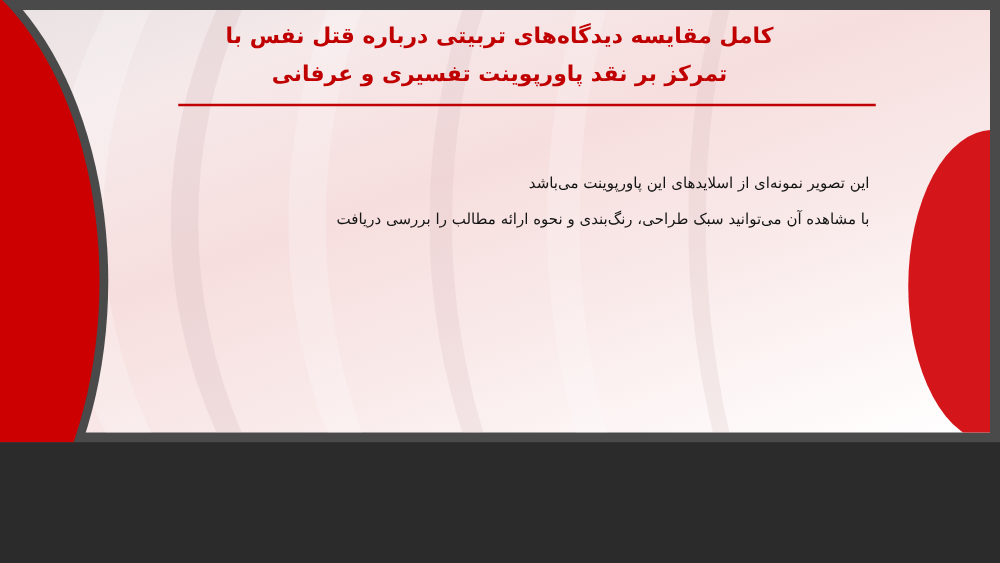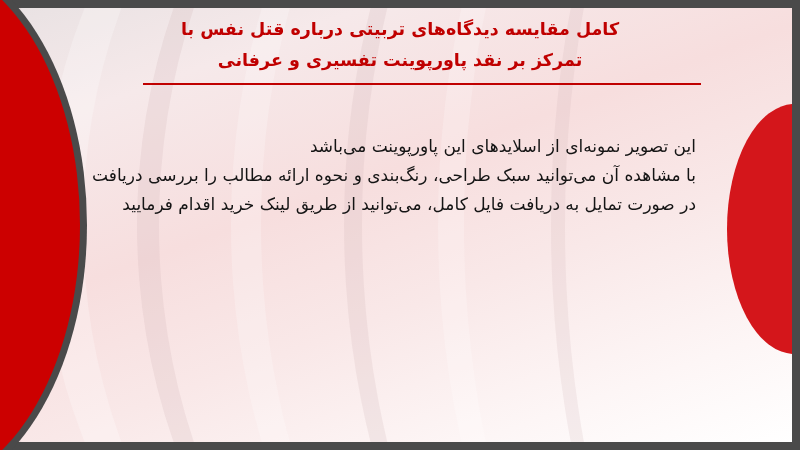--- a/index.html
+++ b/index.html
@@ -4,21 +4,21 @@
 <title>Slide</title>
 <style>
   html,body{margin:0;padding:0;background:#2b2b2b;}
   body{
     font-family:"DejaVu Sans","Liberation Sans",sans-serif;
   }
 
   
   #slide{
     position:relative;
-    width:800px;height:450px;
+    width:800px;height:354px;
     overflow:hidden;
     background:#4a4a4a;          
   }
 
   
   .sheet{
     position:absolute;
     left:8px;top:8px;right:8px;bottom:8px;
     overflow:hidden;
     background:
@@ -83,21 +83,21 @@
 
   
   .body-block{
     position:absolute;
     left:70px;right:96px;top:124px;
     direction:rtl;
     text-align:right;
   }
   .body-line{
     color:#141414;
-    font-size:17px;
+    font-size:12px;
     line-height:29px;
     white-space:nowrap;
     font-weight:normal;
   }
   .body-line.l1{padding-inline-start:0;}
 </style>
 </head>
 <body>
 
 <div id="slide">
@@ -120,21 +120,20 @@
     <div class="title-block">
       <div class="title-line">کامل مقایسه دیدگاه‌های تربیتی درباره قتل نفس با</div>
       <div class="title-line">تمرکز بر نقد پاورپوینت تفسیری و عرفانی</div>
     </div>
 
     <div class="title-rule"></div>
 
     <div class="body-block">
       <div class="body-line l1">این تصویر نمونه‌ای از اسلایدهای این پاورپوینت می‌باشد</div>
       <div class="body-line">با مشاهده آن می‌توانید سبک طراحی، رنگ‌بندی و نحوه ارائه مطالب را بررسی دریافت</div>
-      <div class="body-line">در صورت تمایل به دریافت فایل کامل، می‌توانید از طریق لینک خرید اقدام فرمایید</div>
     </div>
 
   </div>
 
   <div class="left-blob-mask">
     <div class="left-blob"></div>
   </div>
 
 </div>
 

